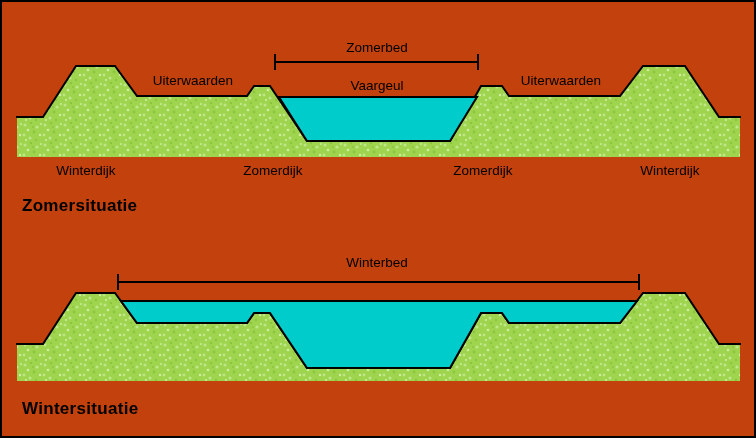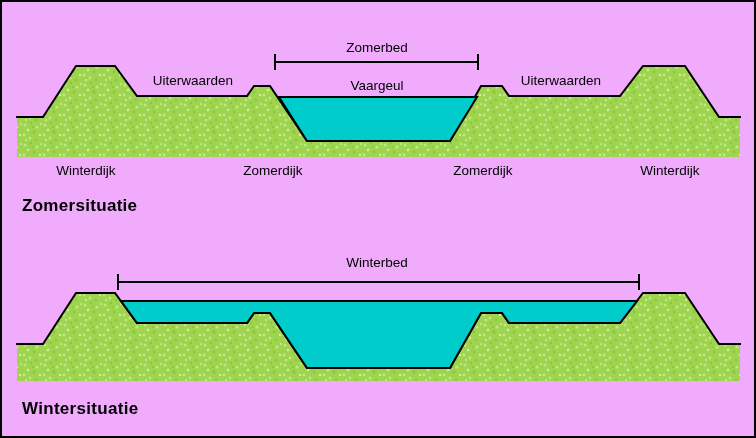--- a/index.html
+++ b/index.html
@@ -7,21 +7,21 @@
     padding: 0;
     background: #ffffff;
     font-family: "Liberation Sans", sans-serif;
   }
   .figure {
     position: relative;
     width: 756px;
     height: 438px;
     box-sizing: border-box;
     border: 2px solid #000000;
-    background: #f0abfc;
+    background: #c2410c;
     overflow: hidden;
   }
   svg { display: block; }
   .outline {
     fill: none;
     stroke-width: 2px;
     stroke-linejoin: miter;
     stroke-linecap: square;
   }
   .water {

